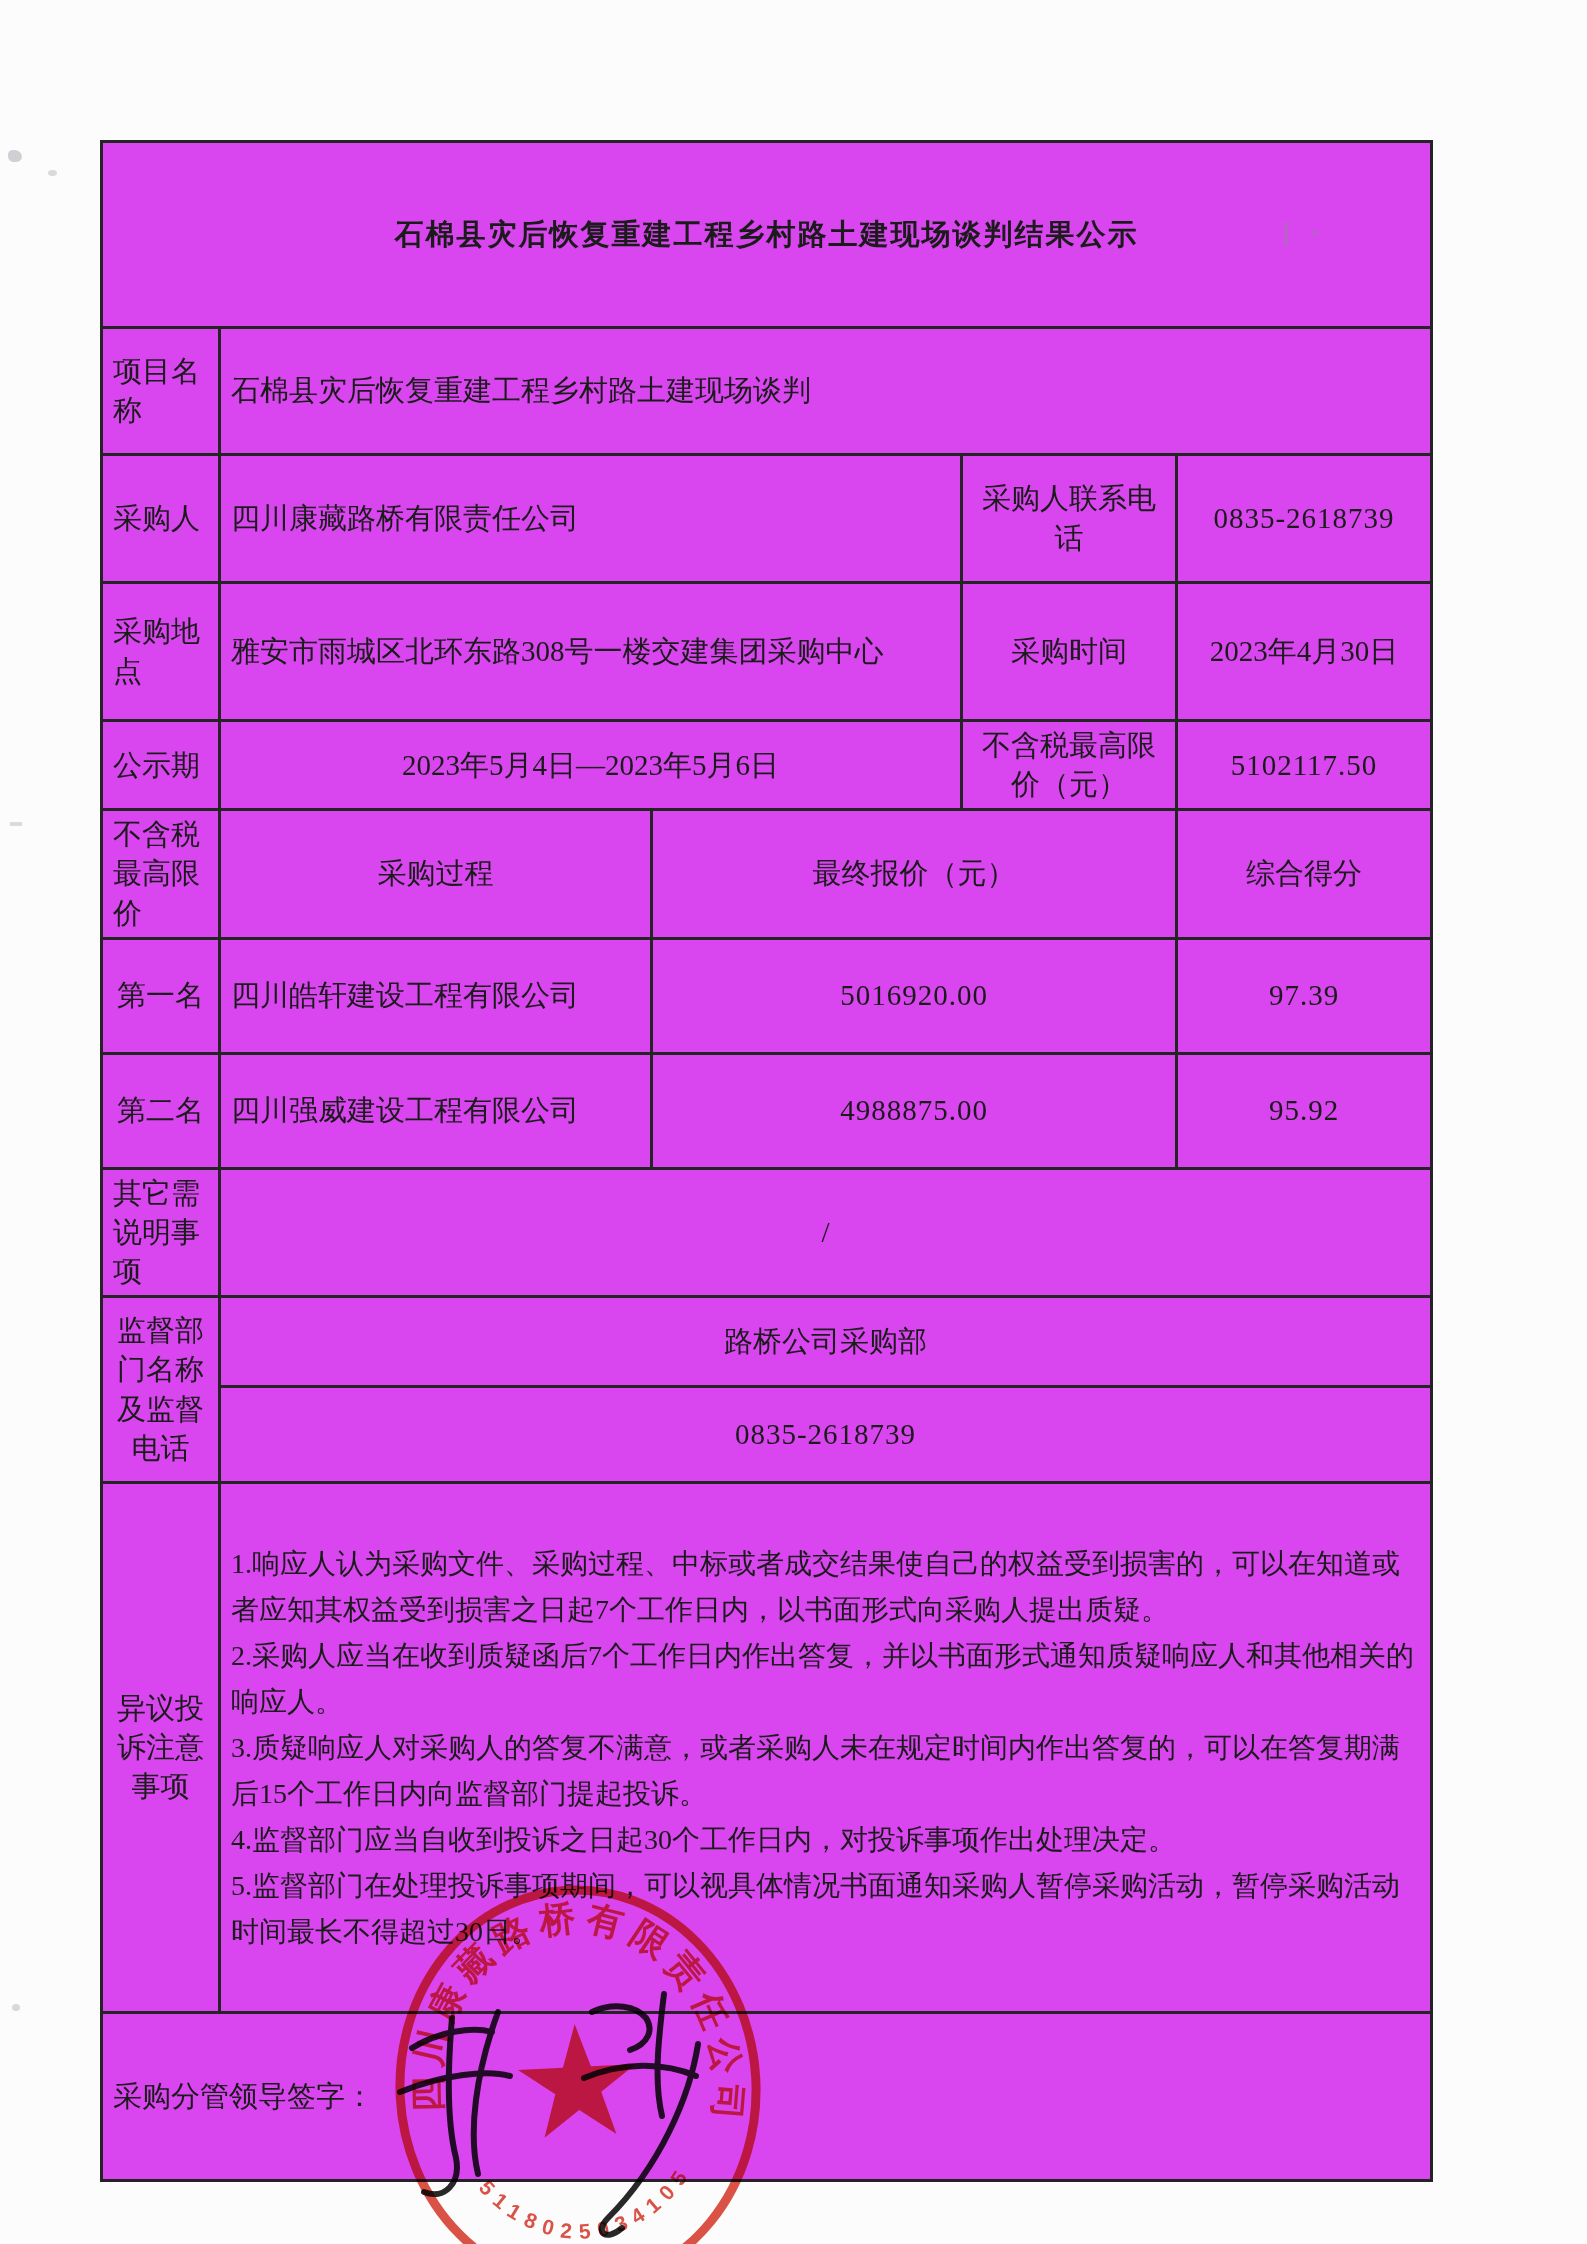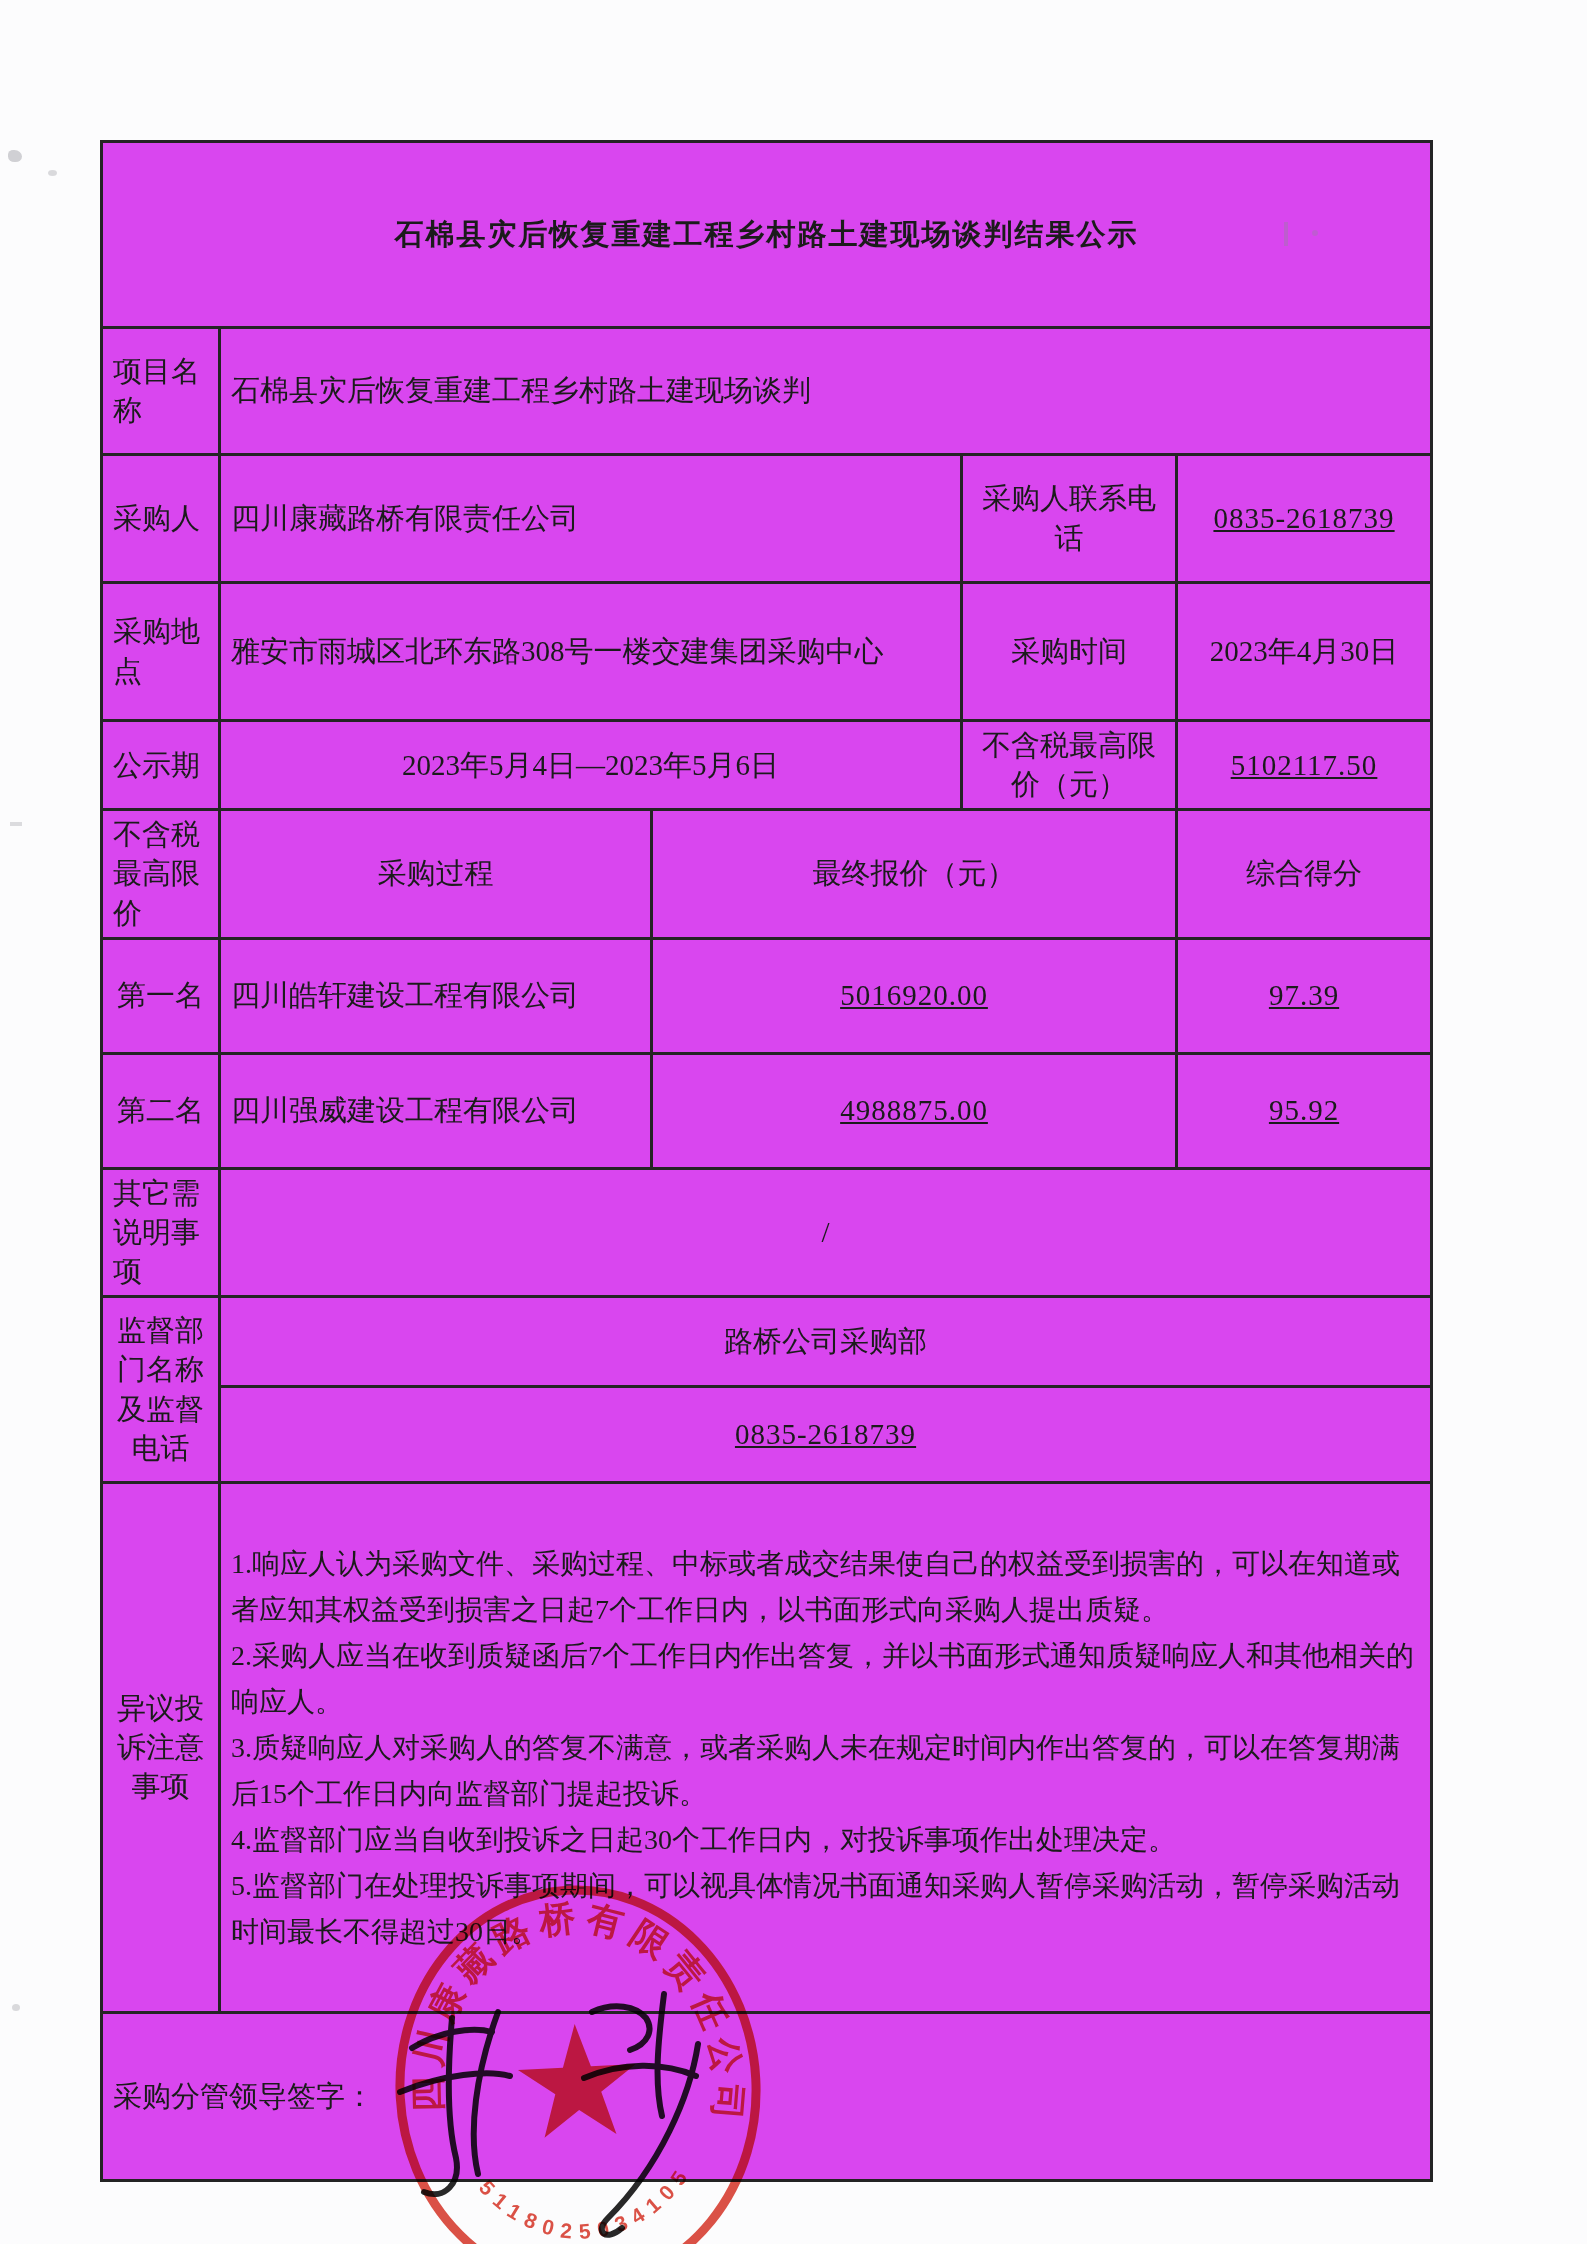--- a/index.html
+++ b/index.html
@@ -23,21 +23,21 @@
   }
   .title-cell{
     text-align:center;
     font-family:"Liberation Sans","DejaVu Sans",sans-serif;
     font-weight:bold;font-size:40px;letter-spacing:2px;
   }
   .lab{padding:4px 2px 4px 5px;font-size:27px;}
   .lab2{font-size:28px;text-align:center;padding:4px 4px;}
   .center{text-align:center;}
   .left{text-align:left;}
-  .num{font-family:"Liberation Serif","DejaVu Serif",serif;letter-spacing:1px;text-align:center;text-decoration:underline;}
+  .num{font-family:"Liberation Serif","DejaVu Serif",serif;letter-spacing:1px;text-align:center;}
   .notice-cell{padding:6px 34px 6px 12px;}
   .notice-cell .para{font-size:28px;line-height:46px;}
   .sign-cell{font-size:30px;padding-left:12px;}
   .r-title{height:186px}.r-project{height:127px}.r-purchaser{height:128px}
   .r-location{height:138px}.r-publicity{height:87px}.r-candhead{height:102px}
   .r-first{height:115px}.r-second{height:115px}.r-other{height:97px}
   .r-dept{height:90px}.r-phone{height:96px}.r-notice{height:530px}.r-sign{height:168px}
   
   .stamp-svg{
     position:absolute;left:378px;top:1868px;width:400px;height:440px;

